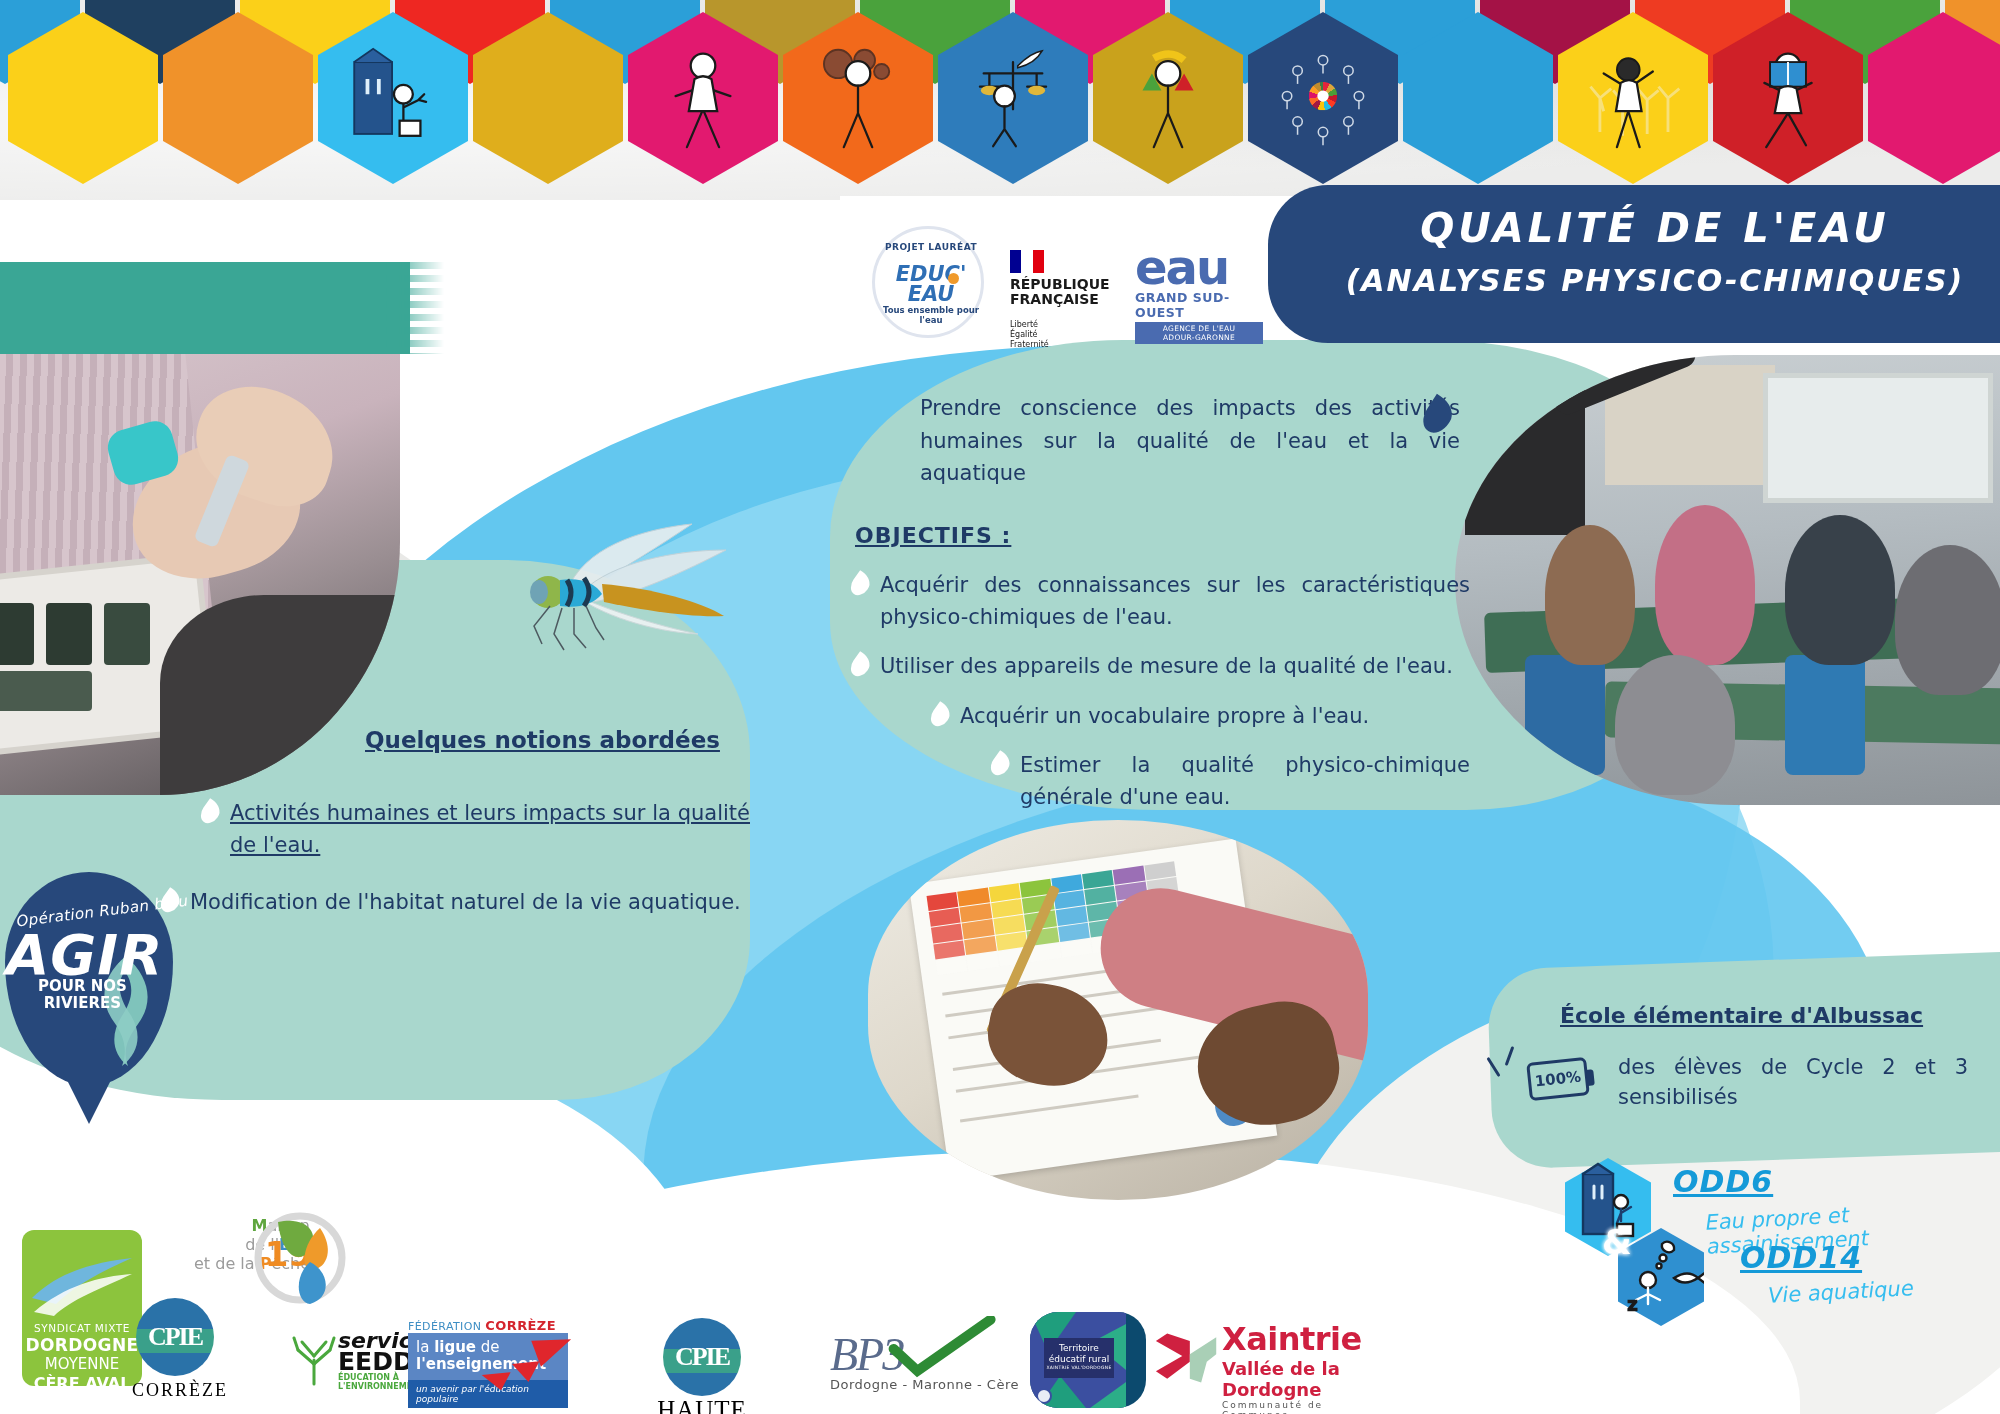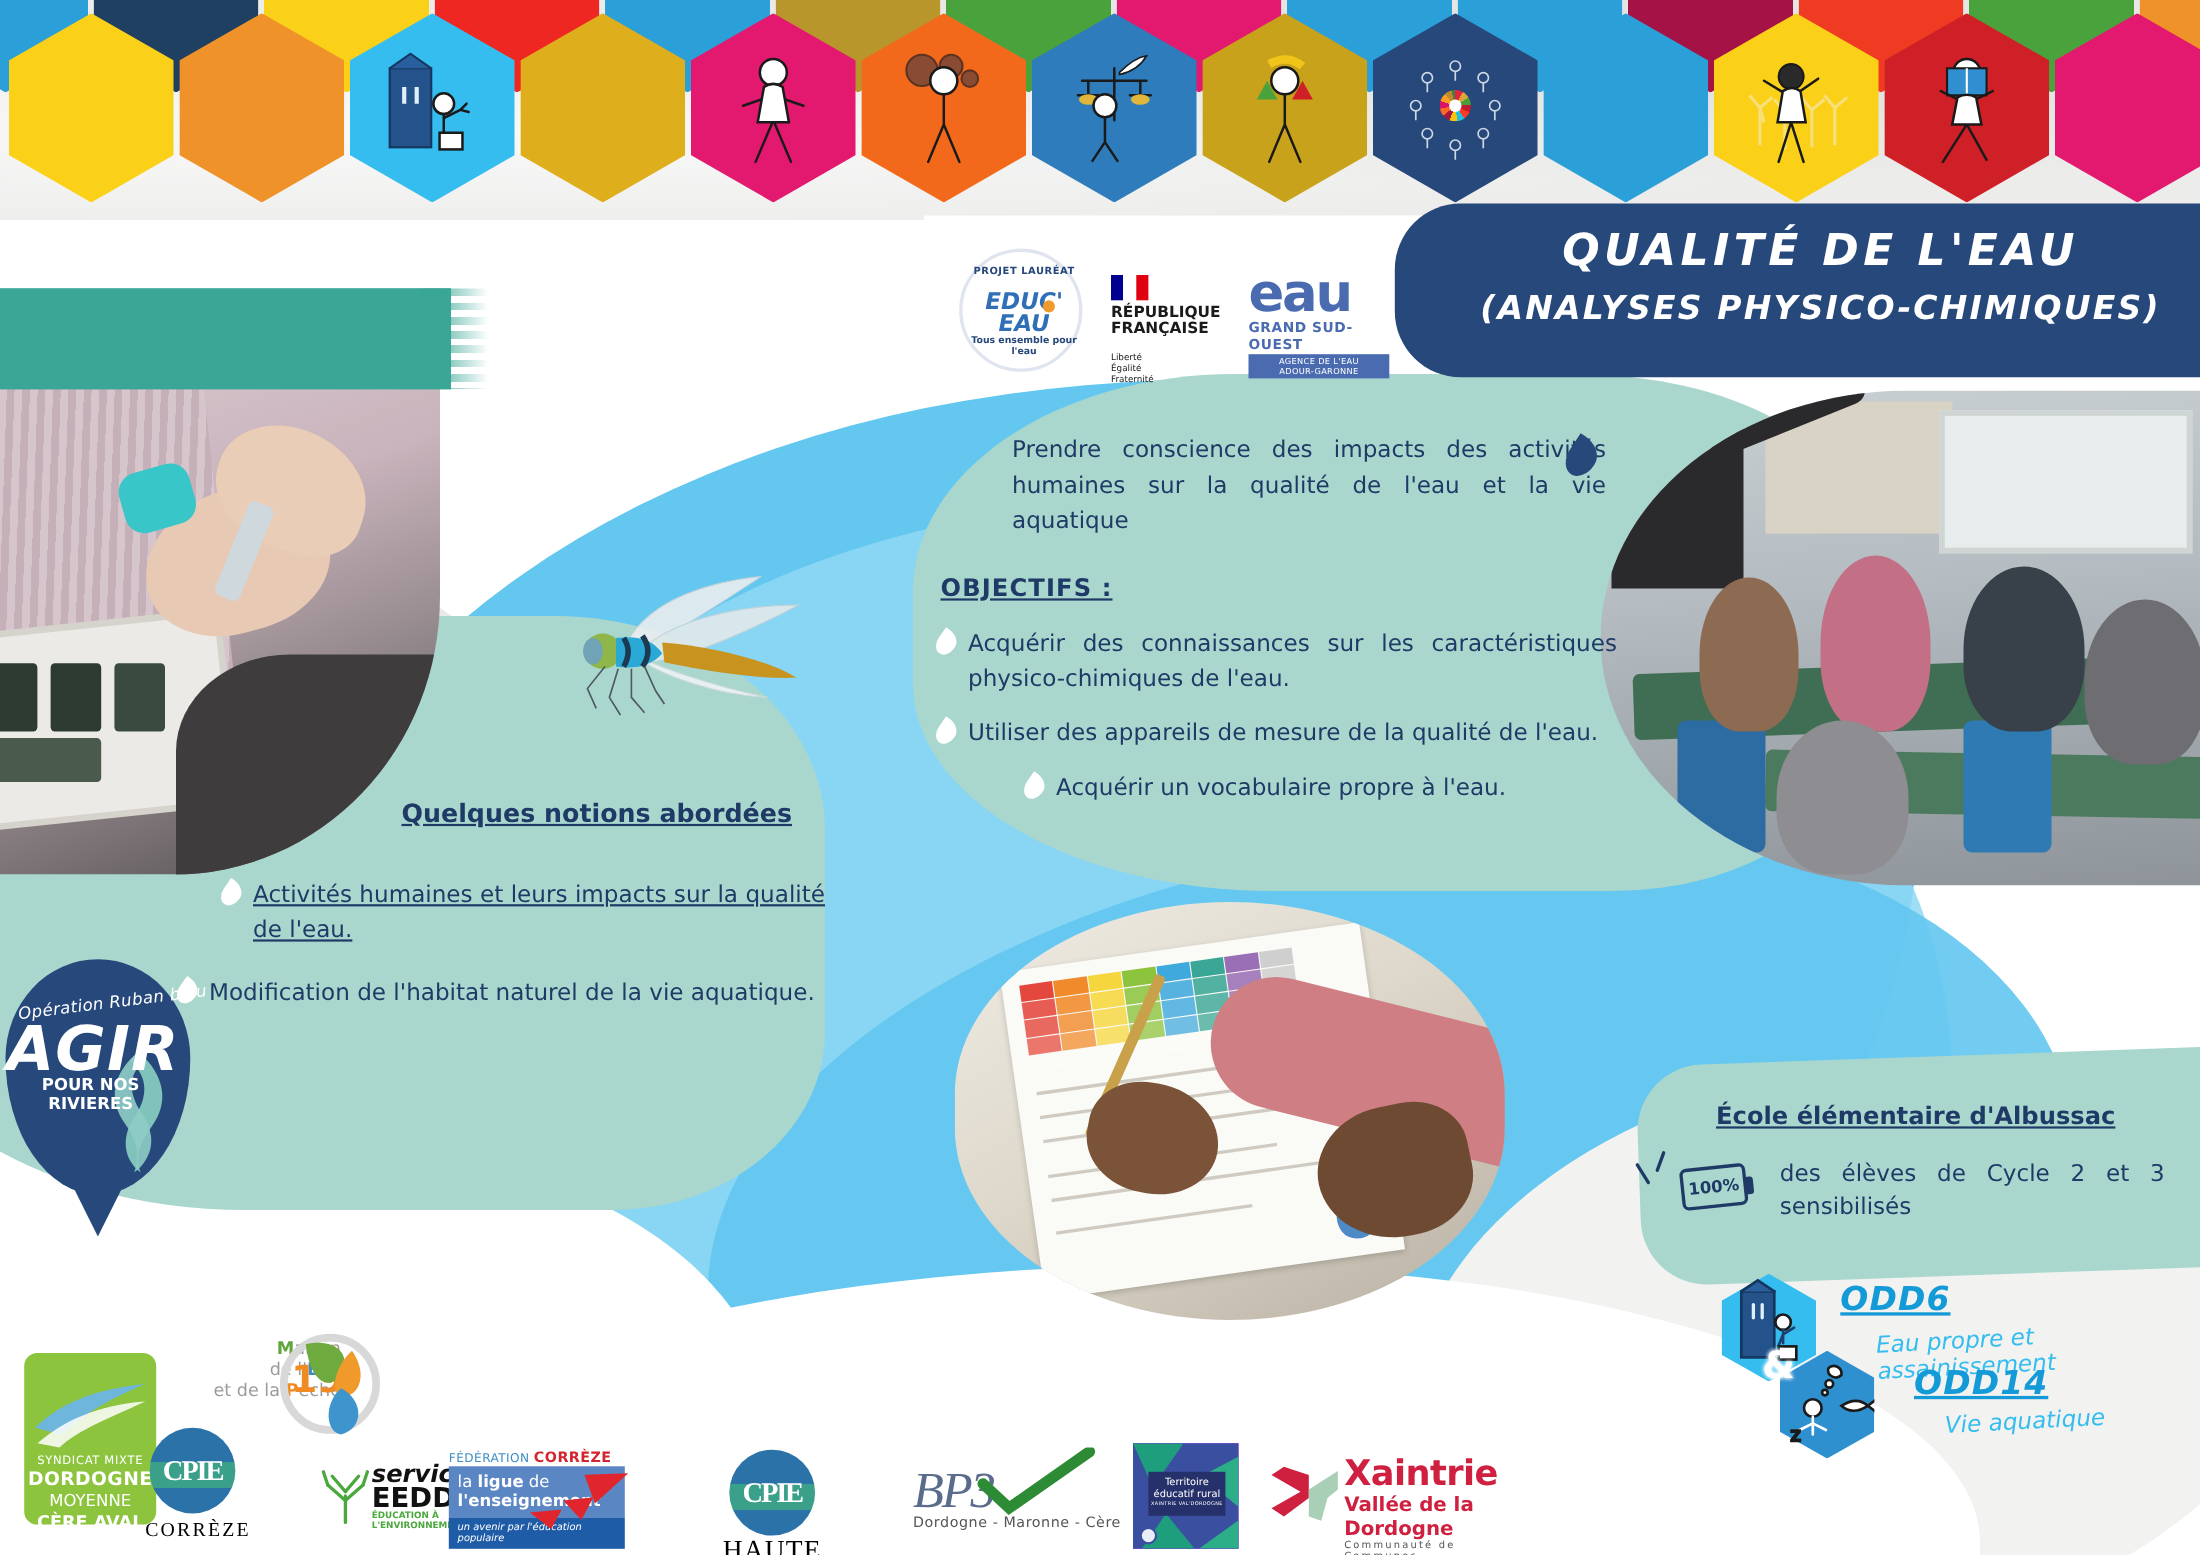--- a/index.html
+++ b/index.html
@@ -237,21 +237,21 @@
   .ligue-box b { font-weight:bold; }
   .ligue-bot { background:#1f5ca8; color:#fff; font-size:9px; font-style:italic; padding:4px 8px; }
 
   .ha { left:592px; top:128px; width:220px; text-align:center; }
   .ha-name { font-family:"Liberation Serif", serif; font-size:25px; letter-spacing:1px; }
 
   .bp3 { left:830px; top:138px; width:210px; }
   .bp3-m { font-family:"Liberation Serif", serif; font-style:italic; font-size:46px; color:#5a6b8c; letter-spacing:-2px; }
   .bp3-sub { color:#555; font-size:13px; letter-spacing:.5px; margin-top:-4px; }
 
-  .ter { left:1030px; top:122px; width:96px; height:96px; background:#6d28d9; position:relative; overflow:hidden; }
+  .ter { left:1030px; top:122px; width:116px; height:96px; background:#0c4a6e; position:relative; overflow:hidden;border-radius:28px; }
   .ter-box { position:absolute; left:14px; top:26px; width:70px; height:40px; background:#26306b; }
   .ter-t1 { position:absolute; left:0; top:5px; width:70px; text-align:center; color:#fff; font-size:9px; line-height:1.2; }
   .ter-t2 { position:absolute; left:0; top:27px; width:70px; text-align:center; color:#fff; font-size:4.5px; letter-spacing:.3px; }
 
   .xain { left:1160px; top:130px; width:230px; }
   .xain-n { color:#cf2040; font-size:32px; font-weight:bold; letter-spacing:-.5px; }
   .xain-v { color:#cf2040; font-size:18px; font-weight:bold; }
   .xain-c { color:#555; font-size:9px; letter-spacing:2px; }
 
   .odd-wheel { position:absolute; width:30px; height:30px; border-radius:50%;
@@ -578,20 +578,21 @@
   <div class="title1 handtext" style="color:#fff">QUALITÉ DE L'EAU</div>
   <div class="title2 handtext" style="color:#fff">(ANALYSES PHYSICO-CHIMIQUES)</div>
 
   <div class="obj-intro handtext">Prendre conscience des impacts des activités humaines sur la qualité de l'eau et la vie aquatique</div>
   <div class="dropletBig"></div>
   <div class="obj-title handtext">OBJECTIFS :</div>
   <ul class="obj-list handtext" id="objlist">
       <li style="margin-left: 30px;"><span class="drop"></span><span>Acquérir des connaissances sur les caractéristiques physico-chimiques de l'eau.</span></li>
       <li style="margin-left: 30px;"><span class="drop"></span><span>Utiliser des appareils de mesure de la qualité de l'eau.</span></li>
       <li style="margin-left: 110px;"><span class="drop"></span><span>Acquérir un vocabulaire propre à l'eau.</span></li>
+      <li style="margin-left: 170px;"><span class="drop"></span><span>Estimer la qualité physico-chimique générale d'une eau.</span></li>
     </ul>
 
   <div class="notions-title handtext">Quelques notions abordées</div>
   <ul class="notions-list handtext" id="notlist">
       <li style="margin-left: 40px; text-decoration: underline;"><span class="drop"></span><span>Activités humaines et leurs impacts sur la qualité de l'eau.</span></li>
       <li style="margin-left: 0px;"><span class="drop"></span><span>Modification de l'habitat naturel de la vie aquatique.</span></li>
     </ul>
 
   <div class="pin"></div>
   <svg class="ribbon" viewBox="0 0 76 120">

